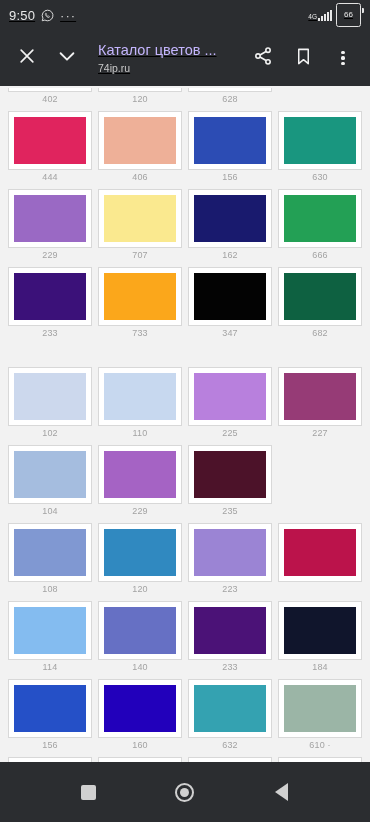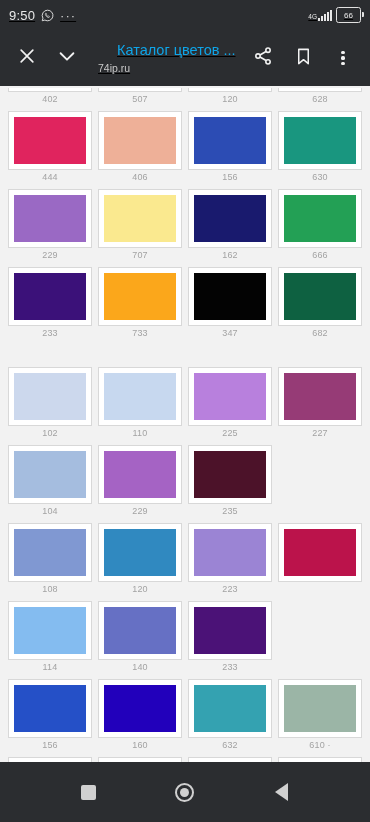--- a/index.html
+++ b/index.html
@@ -24,40 +24,40 @@
   .dots-h { letter-spacing: 1px; font-size: 13px; color: #d6d6d6; line-height: 1; }
   .net-label { font-size: 6.5px; line-height: 1; text-align: left; }
   .net-wrap { display: flex; align-items: flex-end; gap: 1px; }
   .bars { display: flex; align-items: flex-end; gap: 1px; height: 11px; }
   .bars i { width: 2px; background: #e8e8e8; display: block; }
   .bars i:nth-child(1){height:3px}.bars i:nth-child(2){height:5px}
   .bars i:nth-child(3){height:7px}.bars i:nth-child(4){height:9px}
   .bars i:nth-child(5){height:11px}
   .batt {
     border: 1.3px solid #e2e2e2; border-radius: 2.5px;
-    height: 16px; min-width: 25px; padding: 0 2px;
-    display: flex; align-items: center; justify-content: center;
+    height: 24px; min-width: 25px; padding: 6px 2px;
+    display: flex; align-items: flex-start; justify-content: center;
     font-size: 8px; color: #e8e8e8; position: relative;
   }
   .batt::after { content:""; position:absolute; right:-3.5px; top:3.5px;
     width:2px; height:5px; background:#e2e2e2; border-radius:0 1px 1px 0; }
 
   
   .header {
     height: 56px; background: #2b2d30;
     display: flex; align-items: center; padding: 0 8px; gap: 2px;
   }
   .hbtn {
     width: 38px; height: 42px; display:flex; align-items:center; justify-content:center;
     color: #f2f2f2; flex: 0 0 auto; cursor: pointer;
   }
   .htitle { flex: 1 1 auto; min-width: 0; padding-left: 10px; }
   .htitle .t {
-    color: #0ea5e9; font-size: 14.5px; white-space: nowrap;
-    overflow: hidden; text-overflow: clip; line-height: 1.2; margin-left: 19px;
+    color: #c4b5fd; font-size: 14.5px; white-space: nowrap;
+    overflow: hidden; text-overflow: clip; line-height: 1.2;
   }
   .htitle .u {
     color: #c8c8c8; font-size: 10.5px; margin-top: 3px; line-height: 1.2;
   }
   .kebab { display:flex; flex-direction:column; gap:2.5px; align-items:center; }
   .kebab i { width:3.2px; height:3.2px; border-radius:50%; background:#f2f2f2; display:block; }
 
   
   .content {
     position: absolute; top: 86px; left: 0; right: 0; bottom: 60px;
@@ -188,24 +188,20 @@
   <div class="content">
     <div id="sections-host">
         <div class="section">
           <div class="grid row-clip">
             <div class="cell">
               <div class="frame"></div>
               <div class="clabel">402</div>
             </div>
             <div class="cell">
               <div class="frame"></div>
-              <div class="clabel">507</div>
-            </div>
-            <div class="cell">
-              <div class="frame"></div>
               <div class="clabel">120</div>
             </div>
             <div class="cell">
               <div class="frame"></div>
               <div class="clabel">628</div>
             </div>
           </div>
           <div class="grid">
             <div class="cell">
               <div class="frame">
@@ -369,20 +365,26 @@
               <div class="frame">
                 <span class="chip" style="background: rgb(102, 112, 196);"></span>
               </div>
               <div class="clabel">140</div>
             </div>
             <div class="cell">
               <div class="frame">
                 <span class="chip" style="background: rgb(75, 18, 119);"></span>
               </div>
               <div class="clabel">233</div>
+            </div>
+            <div class="cell">
+              <div class="frame">
+                <span class="chip" style="background: rgb(16, 21, 44);"></span>
+              </div>
+              <div class="clabel">184</div>
             </div>
           </div>
           <div class="grid">
             <div class="cell">
               <div class="frame">
                 <span class="chip" style="background: rgb(37, 80, 199);"></span>
               </div>
               <div class="clabel">156</div>
             </div>
             <div class="cell">

